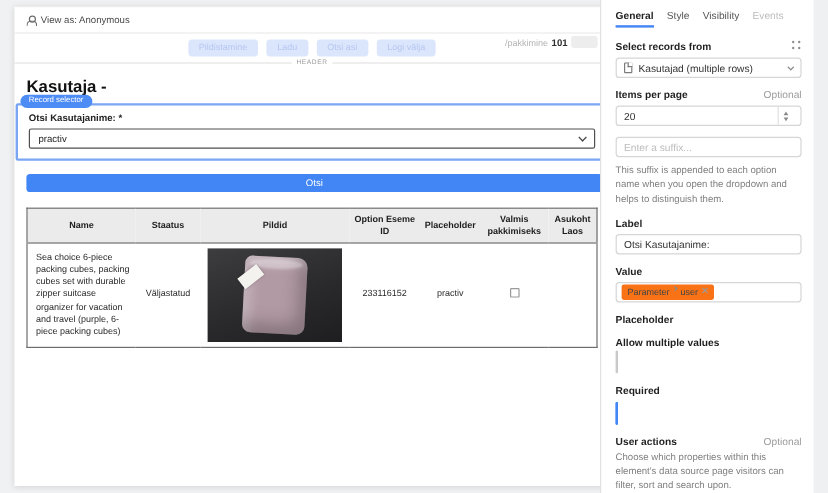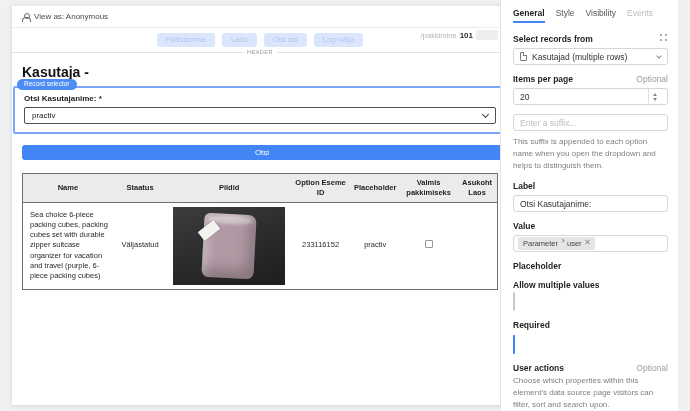--- a/index.html
+++ b/index.html
@@ -97,21 +97,21 @@
     display:flex; flex-direction:column; align-items:center; justify-content:center; gap:2px; flex:none; }
   .tri-up { width:0; height:0; border-left:2.5px solid transparent; border-right:2.5px solid transparent;
     border-bottom:3px solid #8a8a8a; }
   .tri-dn { width:0; height:0; border-left:2.5px solid transparent; border-right:2.5px solid transparent;
     border-top:3px solid #8a8a8a; }
 
   .help { font-size:8px; color:#7f7f7f; line-height:1.5; margin-top:5px; }
 
   .chip-wrap { height:17px; border:1px solid #d6d6d6; border-radius:3px; display:flex;
     align-items:center; padding:0 4px; }
-  .chip { background:#e5e5e5; border-radius:2px; display:flex; align-items:flex-start; gap:3px;
+  .chip { background:#f97316; border-radius:2px; display:flex; align-items:flex-start; gap:3px;
     padding:2px 5px; font-size:7.5px; color:#444; }
   .chip .sep { width:3px; height:3px; border-right:1px solid #8a8a8a; border-top:1px solid #8a8a8a;
     transform:rotate(45deg); }
   .chip .x { position:relative; width:5px; height:5px; }
   .chip .x::before,.chip .x::after { content:""; position:absolute; left:2px; top:0; width:1px; height:6px; background:#9a9a9a; }
   .chip .x::before { transform:rotate(45deg); } .chip .x::after { transform:rotate(-45deg); }
 
   .cb { width:9px; height:9px; border-radius:2px; border:1px solid #c9c9c9; background:#fff; position:relative; }
   .cb.checked { background:#4285f4; border-color:#4285f4; }
   .cb.checked::after { content:""; position:absolute; left:2.5px; top:1px; width:2.5px; height:5px;

